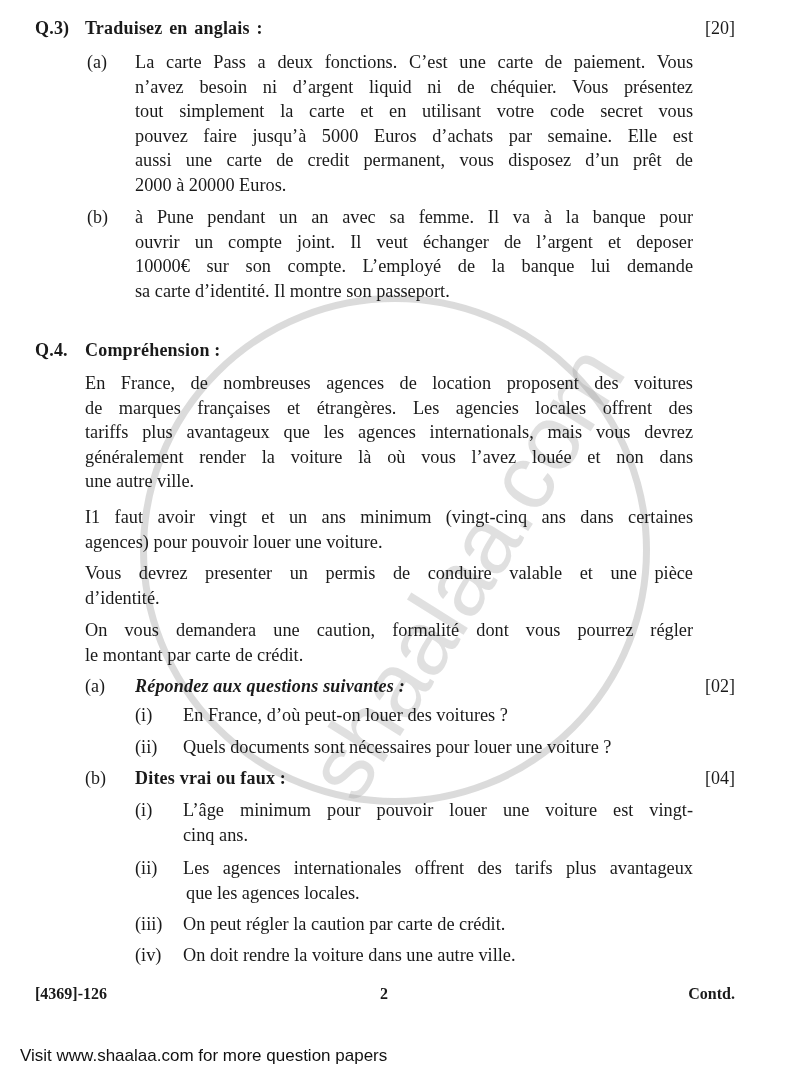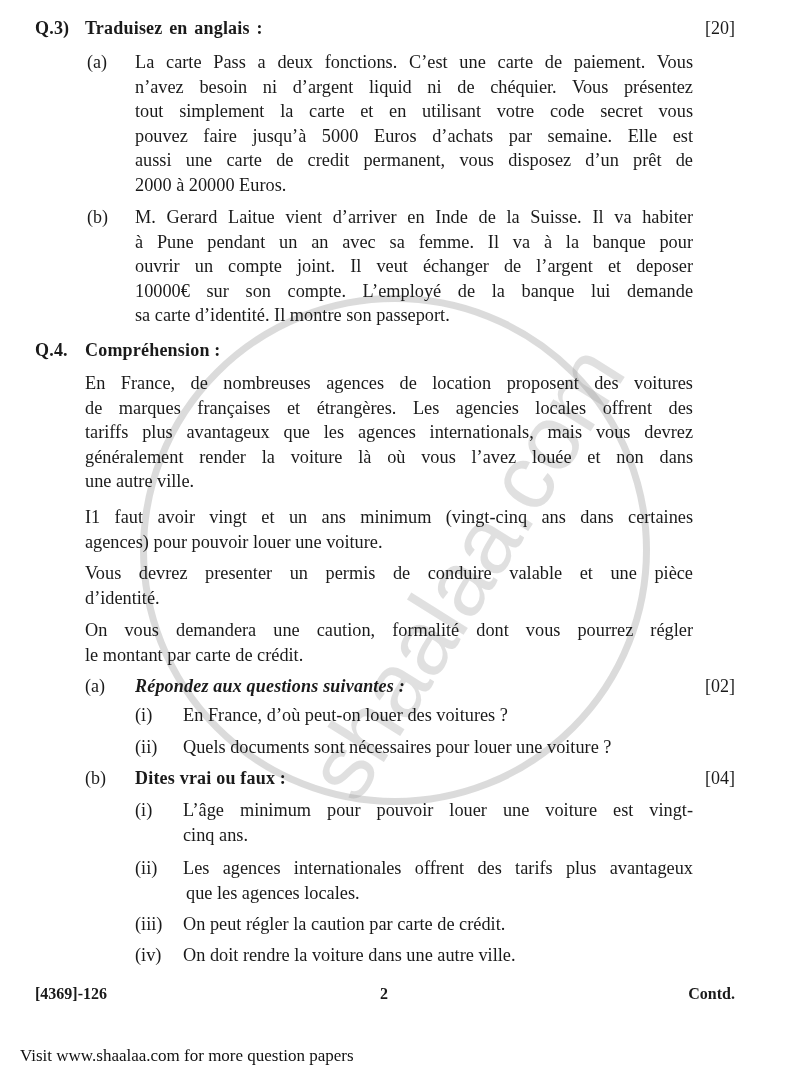--- a/index.html
+++ b/index.html
@@ -14,21 +14,21 @@
   .marks { font-weight: normal; font-size: 18px; }
   .label { font-size: 18px; }
   .para {
     position: absolute; font-size: 18.3px; line-height: 24.6px;
     text-align: justify; text-align-last: left; white-space: normal;
   }
   .para .ln { display: block; text-align: justify; text-align-last: justify; height: 24.6px; white-space: nowrap; }
   .para .ln.last { text-align-last: left; }
   .sub-label { font-size: 18.3px; }
   .footer-code, .footer-page, .footer-contd { font-weight: bold; font-size: 16px; }
-  .visit { font-family: Liberation Serif, serif; font-size: 17px; color: #111; }
+  .visit { font-family: Liberation Sans, sans-serif; font-size: 17px; color: #111; }
   
   .wm-circle {
     position: absolute; left: 140px; top: 295px; width: 510px; height: 510px;
     border-radius: 50%; border: 7px solid rgba(160,160,160,0.38); box-sizing: border-box;
     pointer-events: none;
   }
   .wm-text {
     position: absolute; left: 210px; top: 520px; font-family: "Liberation Sans", "DejaVu Sans", sans-serif;
     font-size: 92px; color: rgba(160,160,160,0.32); transform: rotate(-58deg); transform-origin: center;
     pointer-events: none; white-space: nowrap; letter-spacing: -1px;
@@ -51,21 +51,20 @@
     <span class="ln">La carte Pass a deux fonctions. C’est une carte de paiement. Vous</span>
     <span class="ln">n’avez besoin ni d’argent liquid ni de chéquier. Vous présentez</span>
     <span class="ln">tout simplement la carte et en utilisant votre code secret vous</span>
     <span class="ln">pouvez faire jusqu’à 5000 Euros d’achats par semaine. Elle est</span>
     <span class="ln">aussi une carte de credit permanent, vous disposez d’un prêt de</span>
     <span class="ln last">2000  à  20000  Euros.</span>
   </div>
 
   <div class="abs label" style="left:87px; top:207px;">(b)</div>
   <div class="para" style="left:135px; top:205px; width:558px;">
-    <span class="ln">M. Gerard Laitue vient d’arriver en Inde de la Suisse. Il va habiter</span>
     <span class="ln">à Pune pendant un an avec sa femme. Il va à la banque pour</span>
     <span class="ln">ouvrir un compte joint. Il veut échanger de l’argent et deposer</span>
     <span class="ln">10000€ sur son compte. L’employé de la banque lui demande</span>
     <span class="ln last">sa carte d’identité. Il montre  son passeport.</span>
   </div>
 
   <div class="abs heading" style="left:35px; top:340px;">Q.4.</div>
   <div class="abs heading" style="left:85px; top:340px;">Compréhension  :</div>
 
   <div class="para" style="left:85px; top:371px; width:608px;">

